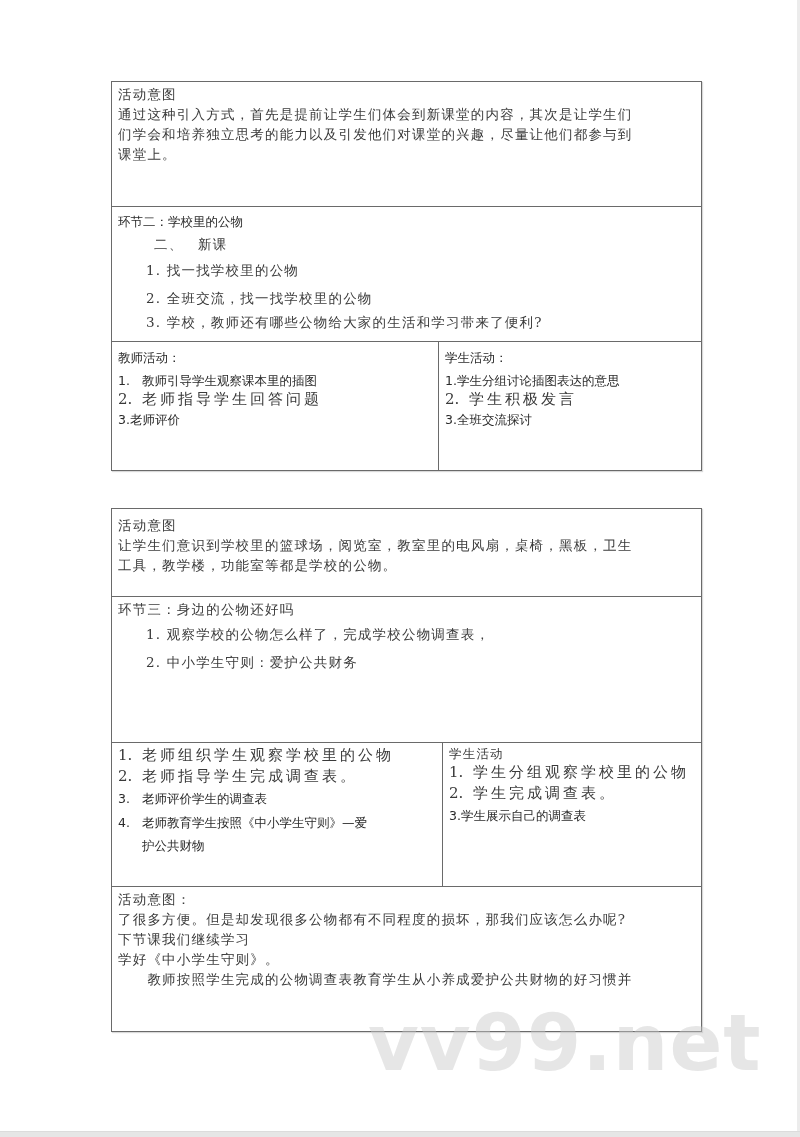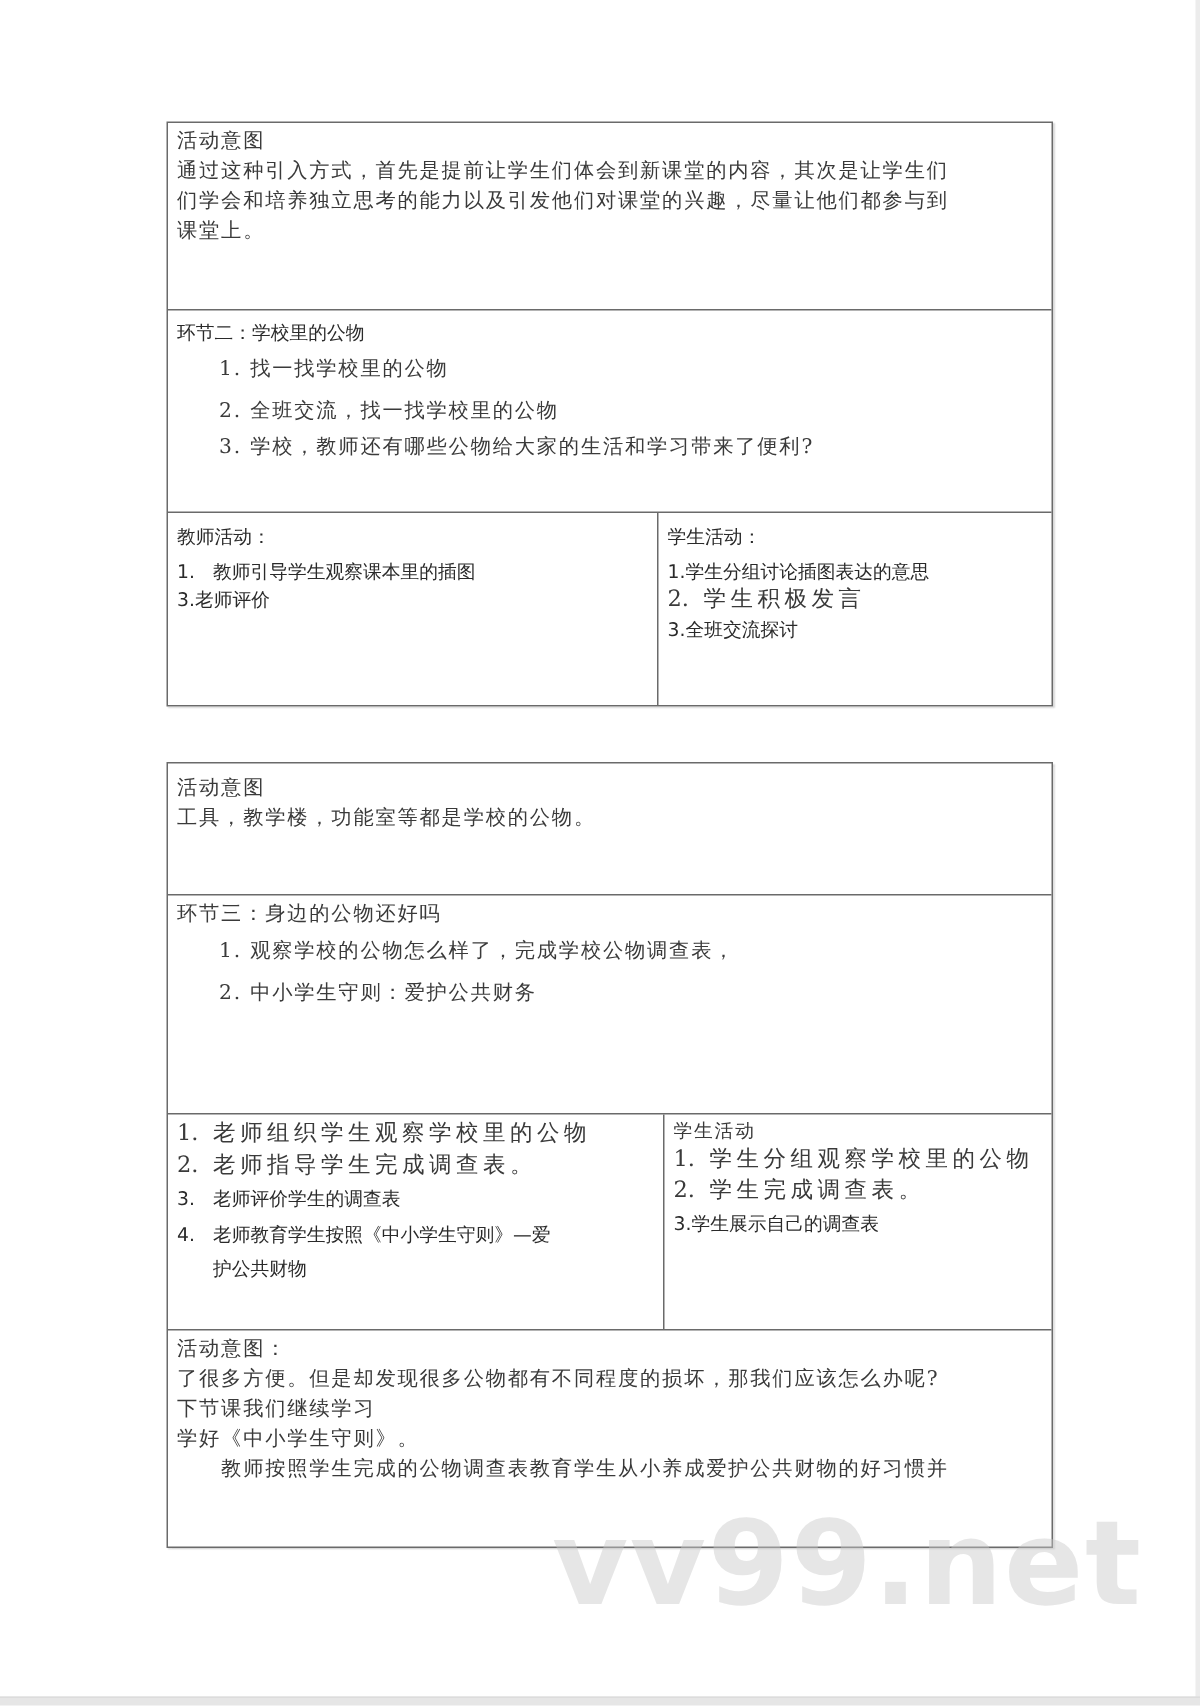--- a/index.html
+++ b/index.html
@@ -43,44 +43,47 @@
     <div class="cell" style="left:0; right:0;">
       <div class="t">活动意图</div>
       <div class="t">通过这种引入方式，首先是提前让学生们体会到新课堂的内容，其次是让学生们</div>
       <div class="t">们学会和培养独立思考的能力以及引发他们对课堂的兴趣，尽量让他们都参与到</div>
       <div class="t">课堂上。</div>
     </div>
   </div>
   <div class="row" style="top:124px; height:135px;">
     <div class="cell" style="left:0; right:0; padding-top:4px;">
       <div class="t sans" style="line-height:21px;">环节二：学校里的公物</div>
+      <div class="t indent1" style="line-height:24px;">二、　新课</div>
       <div class="t indent2" style="line-height:28px;">1. 找一找学校里的公物</div>
       <div class="t indent2" style="line-height:28px;">2. 全班交流，找一找学校里的公物</div>
       <div class="t indent2" style="line-height:20px;">3. 学校，教师还有哪些公物给大家的生活和学习带来了便利?</div>
     </div>
   </div>
   <div class="row" style="top:259px; bottom:0;">
     <div class="cell" style="left:0; width:291px; padding-top:5px;">
       <div class="t sans" style="line-height:22px; margin-bottom:4px;">教师活动：</div>
       <div class="t sans" style="line-height:16px;"><span class="num">1.</span><span>教师引导学生观察课本里的插图</span></div>
+      <div class="t big" style="line-height:20px;"><span class="num">2.</span><span>老师指导学生回答问题</span></div>
       <div class="t sans" style="line-height:22px;"><span>3.</span><span>老师评价</span></div>
     </div>
     <div class="cell right" style="left:291px; right:0; padding-top:5px;">
       <div class="t sans" style="line-height:22px; margin-bottom:4px;">学生活动：</div>
       <div class="t sans" style="line-height:16px;"><span>1.</span><span>学生分组讨论插图表达的意思</span></div>
       <div class="t big" style="line-height:20px;"><span class="num">2.</span><span>学生积极发言</span></div>
       <div class="t sans" style="line-height:22px;"><span>3.</span><span>全班交流探讨</span></div>
     </div>
   </div>
 </div>
 
 <div class="tbl" style="left:111px; top:508px; width:591px; height:524px;">
   <div class="row first" style="top:0; height:87px;">
     <div class="cell" style="left:0; right:0; padding-top:6px;">
       <div class="t">活动意图</div>
+      <div class="t">让学生们意识到学校里的篮球场，阅览室，教室里的电风扇，桌椅，黑板，卫生</div>
       <div class="t">工具，教学楼，功能室等都是学校的公物。</div>
     </div>
   </div>
   <div class="row" style="top:87px; height:146px;">
     <div class="cell" style="left:0; right:0;">
       <div class="t" style="line-height:20px;">环节三：身边的公物还好吗</div>
       <div class="t indent2" style="line-height:30px;">1. 观察学校的公物怎么样了，完成学校公物调查表，</div>
       <div class="t indent2" style="line-height:26px;">2. 中小学生守则：爱护公共财务</div>
     </div>
   </div>

